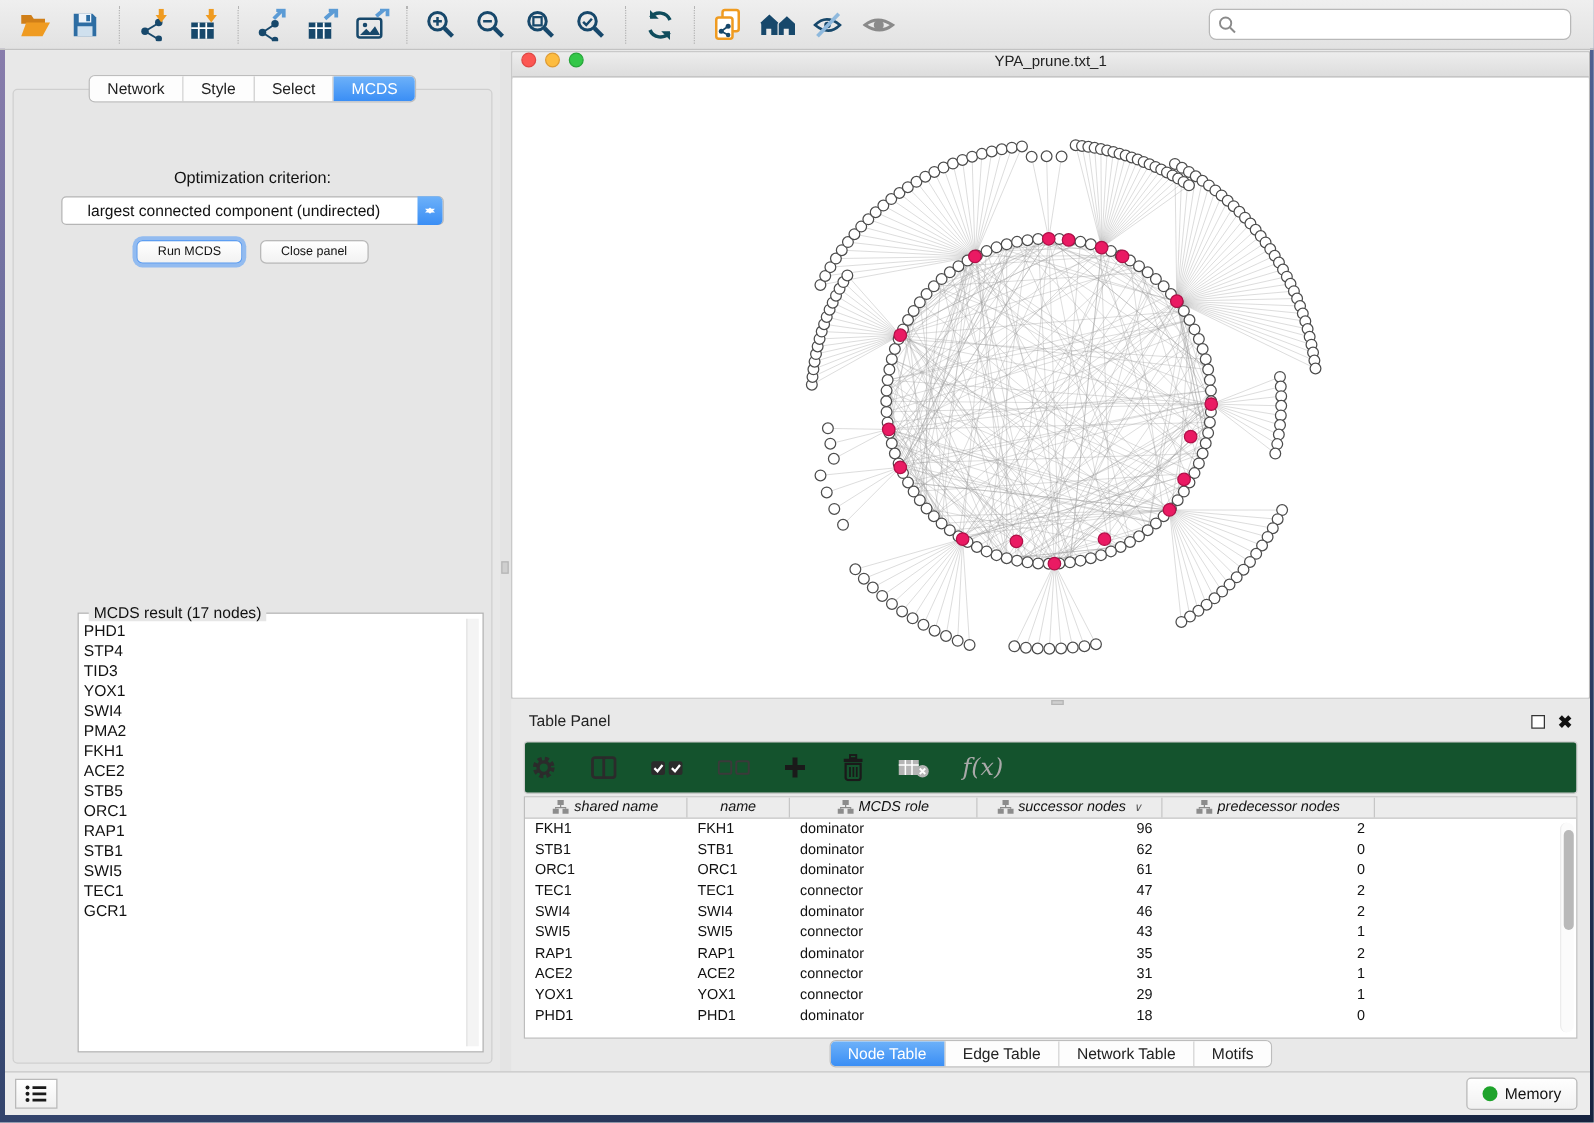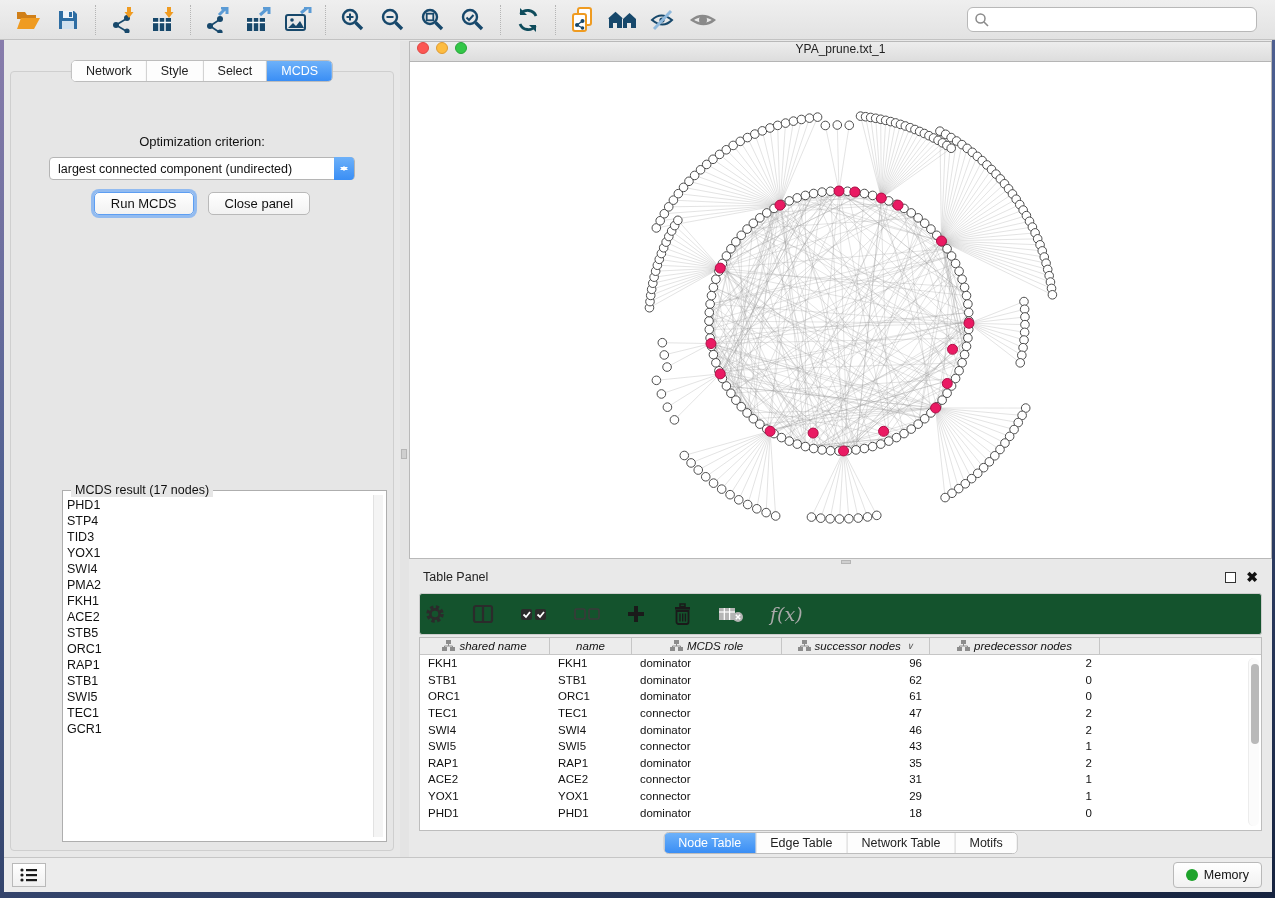--- a/index.html
+++ b/index.html
@@ -41,31 +41,31 @@
     border-right:1px solid #c9c9c9; background:#fdfdfd; white-space:nowrap; }
   .seg > div:last-child { border-right:none; }
   .seg > div.sel { background:linear-gradient(#6db1f9,#3a8ef5); color:#fff; }
   .cp-tabs { position:absolute; top:-12px; left:50%; transform:translateX(-50%); }
 
   .opt-label { position:absolute; top:62px; width:100%; text-align:center;
     font-size:13px; color:#111; }
   .dropdown { position:absolute; top:85px; left:38px; right:38px; height:23px;
     background:#fff; border:1px solid #b5b5b5; border-radius:4px;
     display:flex; align-items:center; font-size:12.5px; color:#111;
-    padding-left:8px; }
+    padding-left:20px; }
   .dd-step { margin-left:auto; width:20px; height:23px; border-radius:0 4px 4px 0;
     background:linear-gradient(#6db1f9,#3a8ef5); position:relative; }
   .dd-step:before { content:""; position:absolute; left:6px; top:5px;
     border:4px solid transparent; border-bottom-color:#fff; }
   .dd-step:after { content:""; position:absolute; left:6px; bottom:5px;
     border:4px solid transparent; border-top-color:#fff; }
   .cp-buttons { position:absolute; top:120px; width:100%; display:flex;
     justify-content:center; gap:14px; }
   .mac-btn { background:linear-gradient(#ffffff,#f2f2f2); border:1px solid #b9b9b9;
-    border-radius:5px; font-size:13px; color:#111; padding:3px 16px;
+    border-radius:5px; font-size:10px; color:#111; padding:3px 16px;
     font-family:"Liberation Sans",sans-serif; }
   .mac-btn.focus { box-shadow:0 0 0 3px rgba(77,152,247,.55); border-color:#5d9ef2; }
 
   .groupbox { position:absolute; left:6px; right:6px; top:418px; bottom:8px;
     border:1px solid #aeaeae; background:#fff;margin-left:45px; }
   .groupbox-title { position:absolute; top:-8px; left:8px; background:#e6e6e6;
     padding:0 4px; font-size:12.5px; color:#111; }
   .mcds-list { position:absolute; inset:6px 14px 4px 4px; overflow:hidden;
     font-size:12.5px; color:#111; line-height:16px; }
   .mcds-scroll { position:absolute; top:4px; bottom:4px; right:3px; width:10px;

